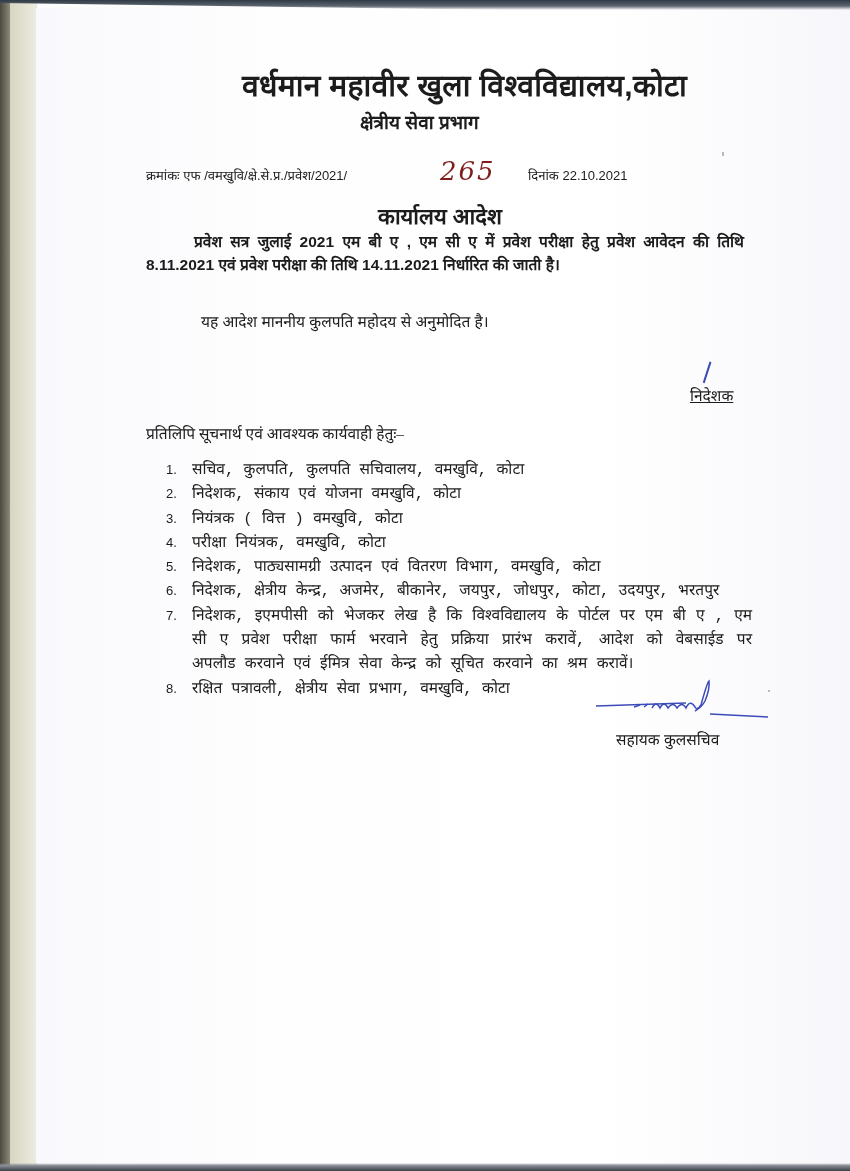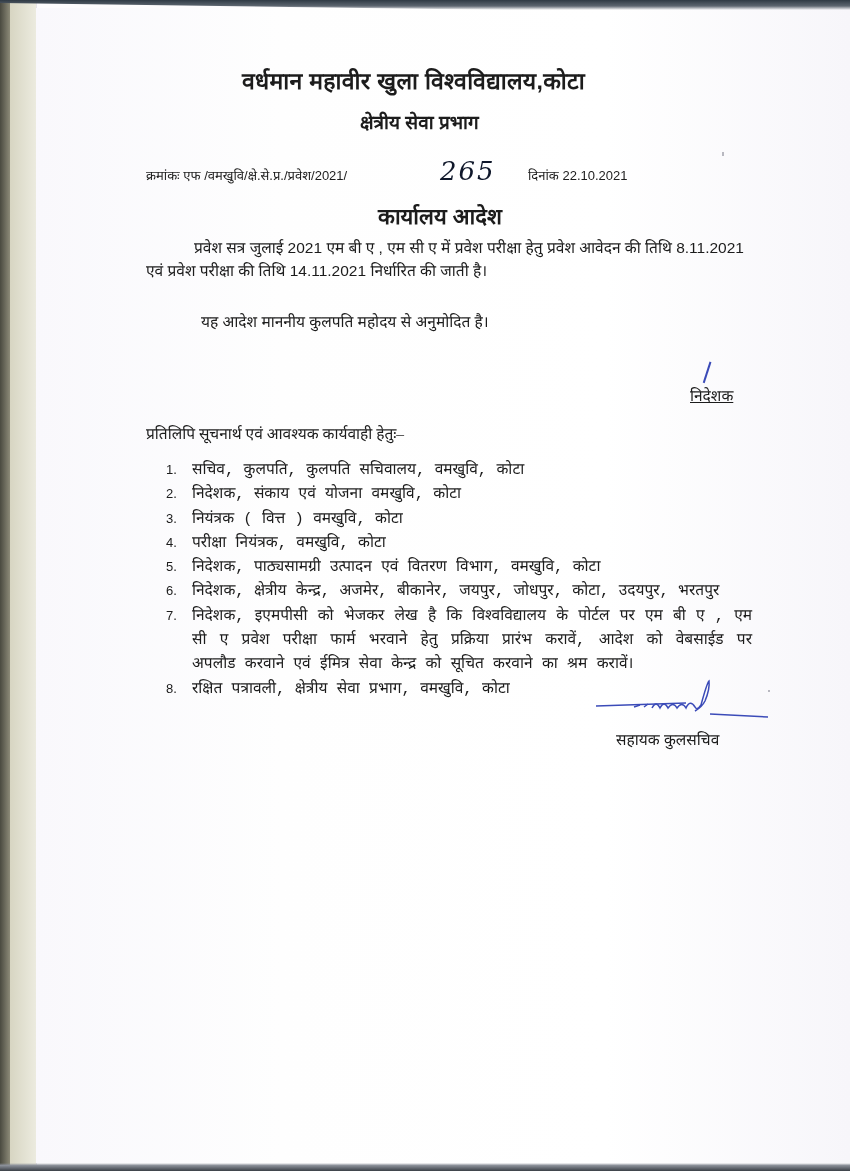--- a/index.html
+++ b/index.html
@@ -26,38 +26,38 @@
     .scan-bottom-edge {
       position: absolute; left: 0; bottom: 0; width: 850px; height: 8px;
       background: linear-gradient(to top, #3a3f46, #8b9099 70%, rgba(255,255,255,0));
     }
     .page {
       position: absolute; left: 36px; top: 8px; width: 814px; height: 1155px;
       background: linear-gradient(to right, #f9f8fc, #fefefe 30%, #ffffff 70%, #f7f6fa);
     }
     .abs { position: absolute; white-space: nowrap; }
     .uni-name {
-      left: 242px; top: 64px; font-size: 23px; font-weight: bold; letter-spacing: 0.3px;
+      left: 242px; top: 64px; font-size: 30px; font-weight: bold; letter-spacing: 0.3px;
     }
     .dept-name {
       left: 360px; top: 109px; font-size: 19px; font-weight: bold;
     }
     .ref-line { left: 146px; top: 166px; font-size: 13px; }
     .ref-number {
-      left: 440px; top: 156px; font-size: 26px; color: #0f172a;
+      left: 440px; top: 156px; font-size: 26px; color: #7f1d1d;
       font-family: "DejaVu Serif", serif; font-style: italic; letter-spacing: 2px;
     }
     .date-line { left: 528px; top: 166px; font-size: 13px; }
     .order-title {
       left: 378px; top: 200px; font-size: 22px; font-weight: bold; text-align: right;
     }
     .para {
       left: 146px; width: 598px; font-size: 15.5px; line-height: 23px; white-space: normal;
     }
-    .para1 { top: 236px; text-indent: 48px; text-align: justify; }
+    .para1 { top: 230px; text-indent: 48px; text-align: justify; font-weight: bold; }
     .para2 { top: 310px; left: 194px; margin-left: 7px; }
     .sig-stroke-dir {
       position: absolute; left: 706px; top: 362px; width: 4px; height: 22px;
       border-left: 2px solid #3b4bb8; transform: rotate(18deg);
     }
     .director { left: 690px; top: 384px; font-size: 15.5px; text-decoration: underline; }
     .copy-heading { left: 146px; top: 422px; font-size: 15.5px; font-family: Liberation Serif, serif; }
     .dist-list {
       position: absolute; left: 166px; top: 458px; width: 586px; margin: 0; padding: 0;
       list-style: none; font-size: 15.5px; line-height: 24.3px;

